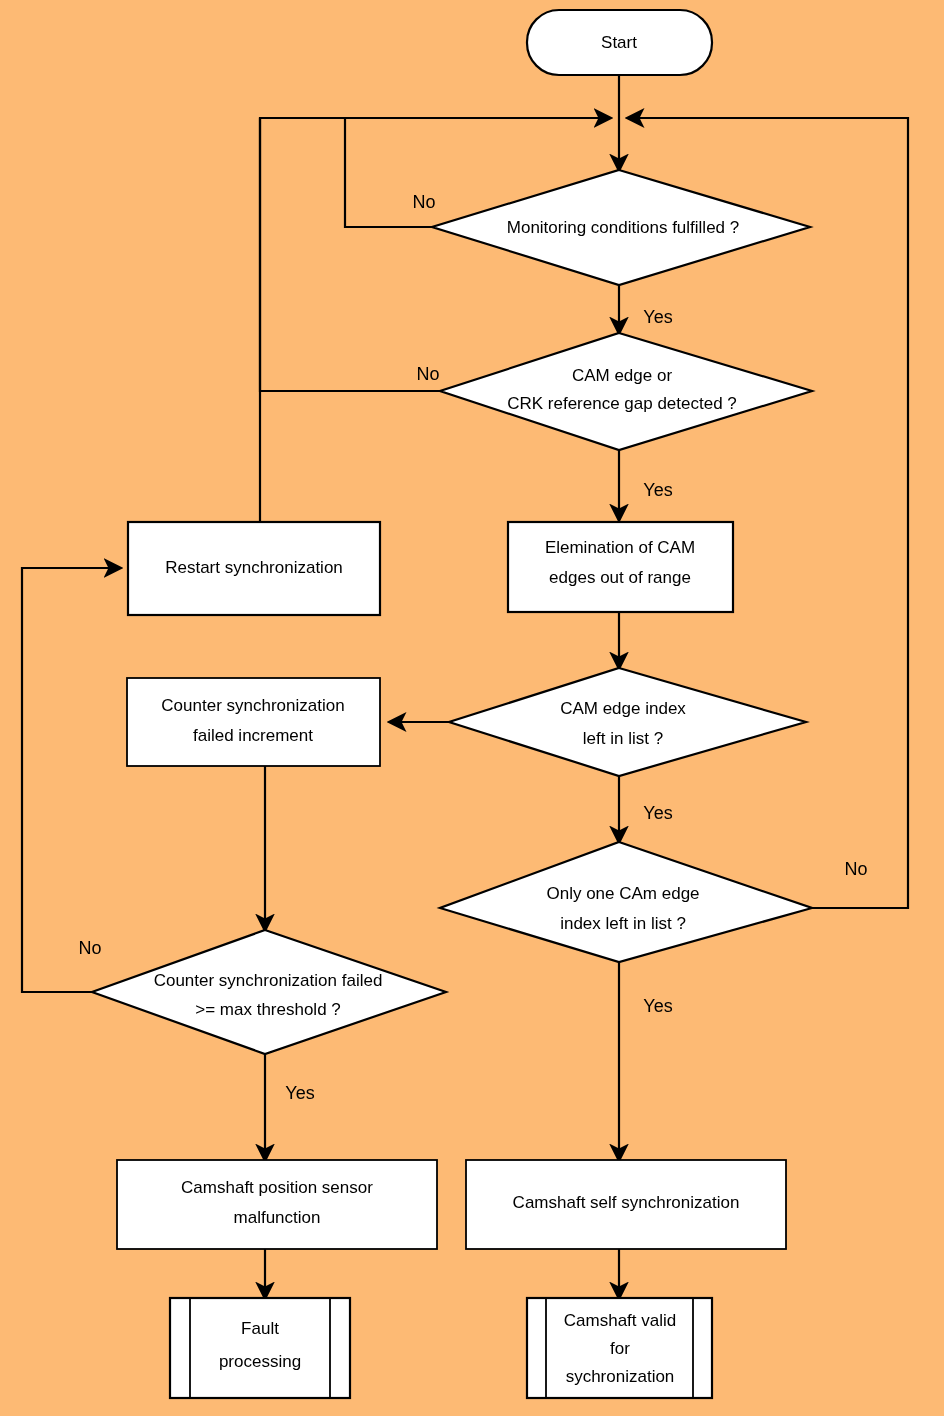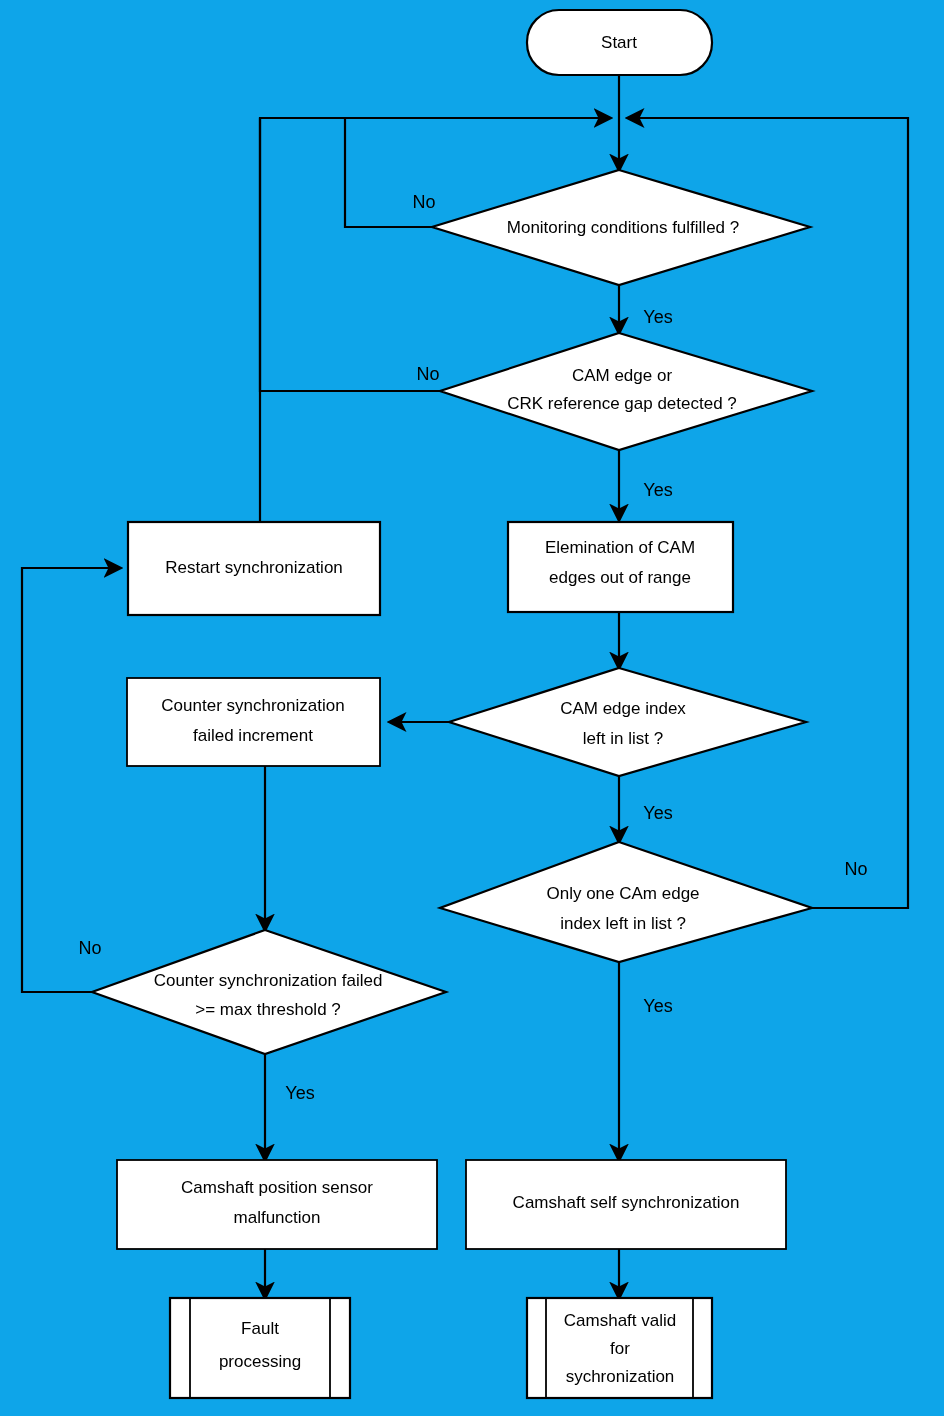--- a/index.html
+++ b/index.html
@@ -8,21 +8,21 @@
     padding: 0;
     background: #ffffff;
   }
   body {
     font-family: "Liberation Sans", sans-serif;
   }
   #canvas {
     position: relative;
     width: 944px;
     height: 1416px;
-    background: #0ea5e9;
+    background: #fdba74;
     overflow: hidden;
   }
   svg#diagram {
     position: absolute;
     top: 0;
     left: 0;
     width: 944px;
     height: 1416px;
   }
   .node-text {

